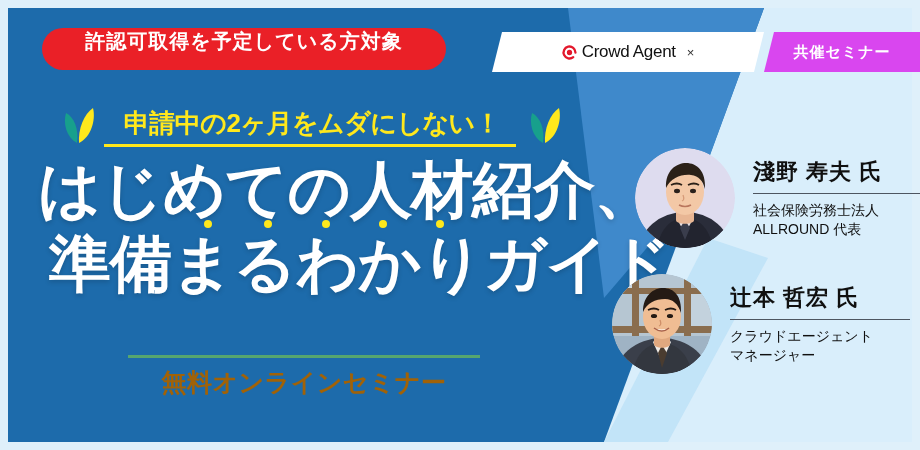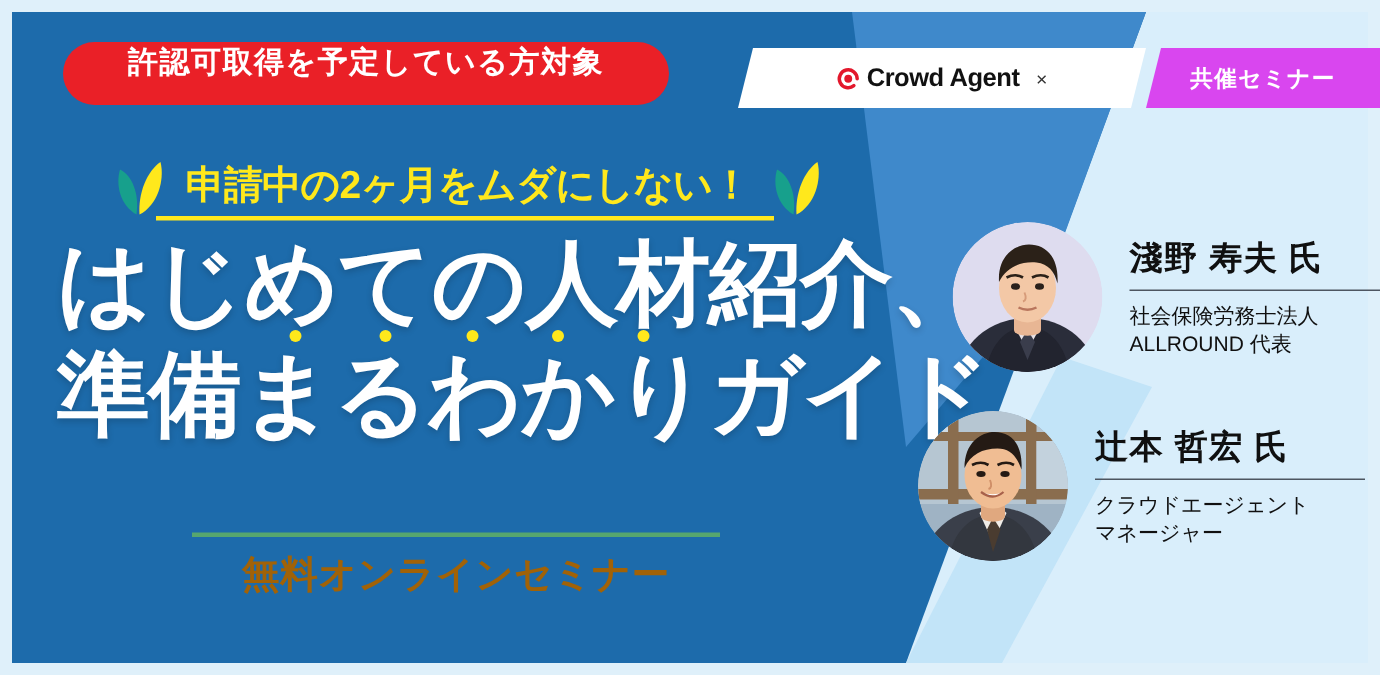--- a/index.html
+++ b/index.html
@@ -74,33 +74,33 @@
   .ribbon-black {
     position: relative;
     width: 156px; height: 40px;
     background: #d946ef;
     clip-path: polygon(10px 0, 100% 0, 100% 100%, 0 100%);
     display: flex; align-items: center; justify-content: center;
     color: #fff; font-size: 15px; font-weight: bold; letter-spacing: 1px;
   }
   .ca-logo { display: flex; align-items: center; gap: 4px; }
   .ca-mark { width: 17px; height: 17px; display: block; }
-  .ca-text { font-size: 17px; font-weight: bold; color: #111; letter-spacing: -.3px; }
+  .ca-text { font-size: 17px; font-weight: normal; color: #111; letter-spacing: -.3px; }
   .x-mark { color: #333; font-size: 13px; padding: 0 1px; }
   .al-logo { display: flex; flex-direction: column; align-items: center; line-height: 1; }
   .al-mark { width: 44px; height: 16px; display: block; margin-bottom: -2px; }
   .al-text { font-family: "Liberation Serif", serif; font-size: 11px; color: #9b2040;
              letter-spacing: .5px; }
   .al-text .cap { font-size: 13px; }
 
   
   .sub-row {
     position: absolute; left: 62px; top: 96px;
     width: 500px; height: 54px;
-    display: flex; align-items: center; justify-content: center; gap: 14px;
+    display: flex; align-items: center; justify-content: space-between; gap: 14px;
   }
   .sprout { width: 34px; height: 44px; flex: none; }
   .sub-text {
     color: #ffe81c; font-size: 26px; font-weight: bold;
     white-space: nowrap; letter-spacing: -.5px;
   }
   .sub-underline {
     position: absolute; left: 104px; top: 144px;
     width: 412px; height: 3px; background: #ffe81c;
   }
@@ -110,21 +110,21 @@
     position: absolute; left: 38px; top: 158px;
     width: 580px;
   }
   .hl-line {
     position: relative;
     color: #ffffff; font-size: 62px; font-weight: bold;
     line-height: 1.04; letter-spacing: -1px;
     white-space: nowrap;
     text-shadow: 0 2px 5px rgba(0,0,0,.18);
   }
-  .hl-line2 { margin-top: 10px; }
+  .hl-line2 { margin-top: 10px; margin-left: 11px; }
   .dots {
     position: absolute; left: 0; top: -12px;
     width: 100%; height: 10px;
     pointer-events: none;
   }
   .dot {
     position: absolute; top: 0;
     width: 8px; height: 8px; border-radius: 50%;
     background: #ffe81c;
   }

